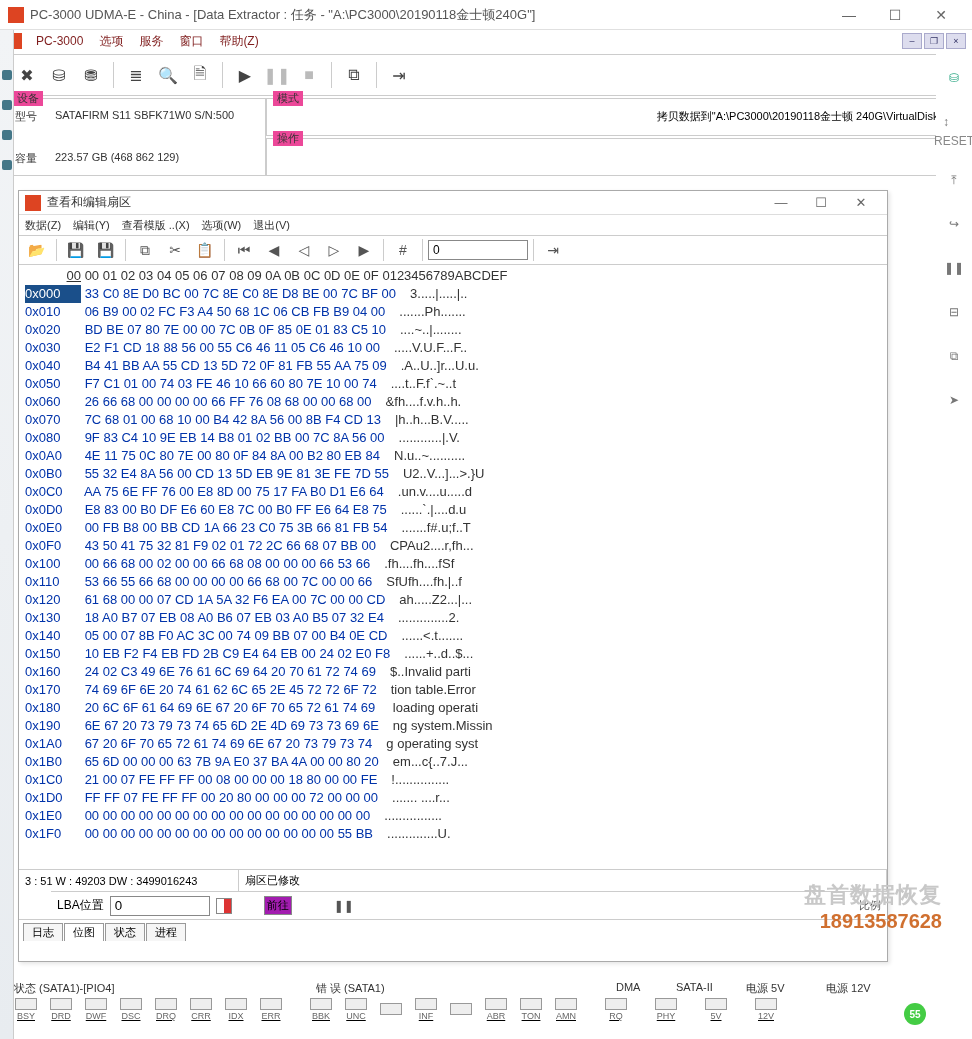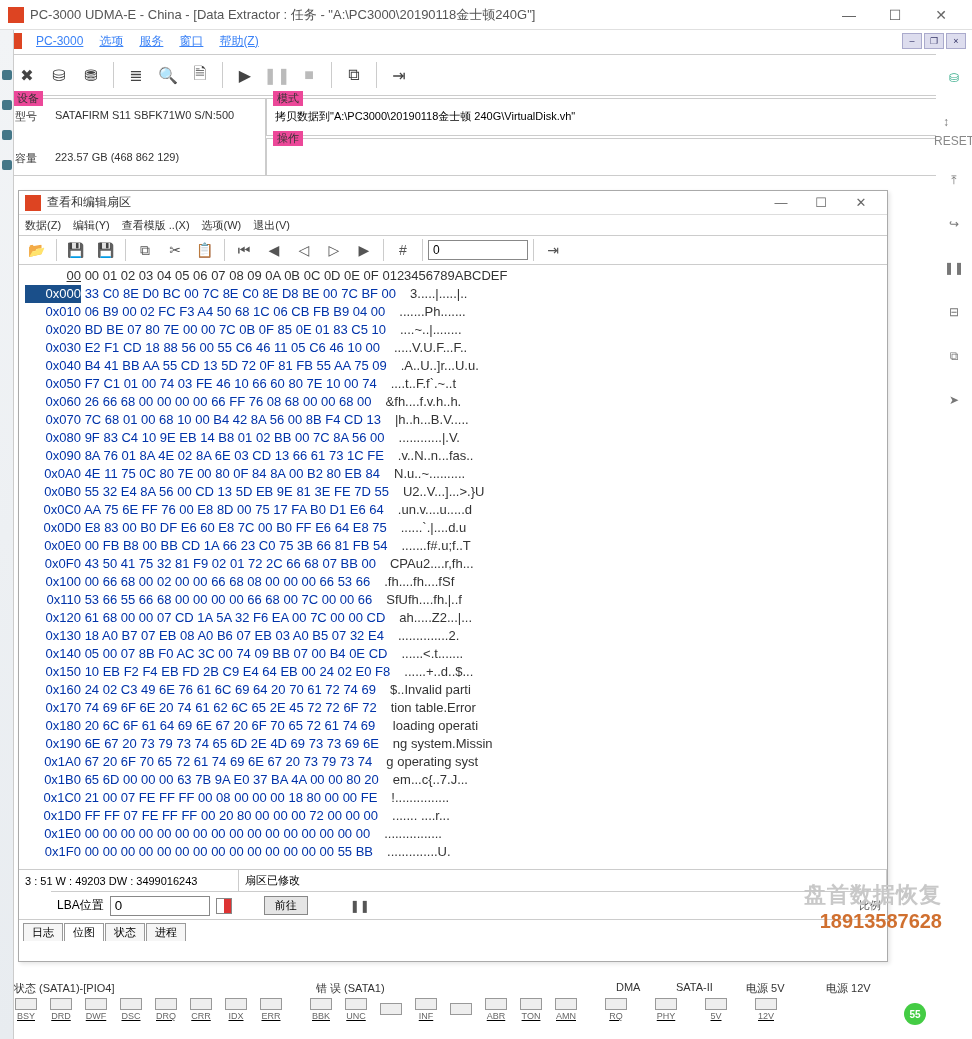--- a/index.html
+++ b/index.html
@@ -3,31 +3,31 @@
 <meta charset="utf-8">
 <style>
 * { margin: 0; padding: 0; box-sizing: border-box; font-family: "Microsoft YaHei", Tahoma, sans-serif; }
 body { background: #fff; width: 972px; height: 1039px; overflow: hidden; font-size: 12px; }
 .titlebar { height: 30px; display: flex; align-items: center; padding: 0 8px; border-bottom: 1px solid #e0e0e0; }
 .titlebar .app-icon { width:16px; height:16px; background:#d42; margin-right:6px; }
 .titlebar .title { flex:1; color:#555; font-size:13px; }
 .titlebar .win-btn { width:46px; height:30px; display:flex; align-items:center; justify-content:center; color:#666; font-size:14px; }
 .menubar { height: 22px; display:flex; align-items:center; padding: 0 6px; gap:4px; }
 .menubar .app-icon2 { width:16px; height:16px; background:#d42; margin-right:4px; }
-.menubar .mi { padding: 2px 6px; color:#3b82f6;text-decoration:underline; }
+.menubar .mi { padding: 2px 6px; color:#7f1d1d; }
 .mdi-btns { margin-left:auto; display:flex; }
 .mdi-btns .b { width:20px; height:16px; border:1px solid #aac; background:#dde; margin-left:2px; display:flex; align-items:center; justify-content:center; font-size:9px; color:#336; }
 .toolbar { height: 42px; border:1px solid #ccc; margin:2px 6px; display:flex; align-items:center; padding:0 6px; gap:4px; }
 .tbtn { width:28px; height:28px; display:flex; align-items:center; justify-content:center; color:#444; font-size:16px; }
 .tsep { width:1px; height:26px; background:#ccc; margin:0 4px; }
 .info-row { display:flex; margin:2px 6px; gap:0; }
 .fieldset { border:1px solid #ccc; position:relative; padding:10px 8px 6px 8px; }
 .fieldset .legend { position:absolute; top:-8px; left:6px; background:#ec4899; padding:0 4px; color:#333; font-size:11px; }
 .dev-box { width:260px; }
-.mode-box { flex:1; }
+.mode-box { flex:1;text-align:right; }
 .kv { display:flex; margin-bottom:3px; font-size:11px; }
 .kv .k { width:40px; color:#333; }
 .kv .v { color:#333; }
 .right-strip { position:absolute; right:0; top:52px; bottom:0; width:36px; background:#fff; display:flex; flex-direction:column; align-items:center; gap:20px; padding-top:14px; }
 .rs-icon { width:24px; height:24px; color:#777; display:flex; align-items:center; justify-content:center; font-size:12px; }
 .rs-label { font-size:12px; color:#888; text-align:center; }
 
 .inner-win { position:absolute; left:18px; top:190px; width:870px; height:772px; background:#fff; border:1px solid #aaa; box-shadow:2px 2px 4px rgba(0,0,0,0.1); }
 .iw-title { height:24px; background:#fff; display:flex; align-items:center; padding:0 6px; border-bottom:1px solid #ddd; }
 .iw-title .icon { width:16px; height:16px; background:#d42; margin-right:6px; }
@@ -38,30 +38,30 @@
 .iw-tool { height:30px; border-top:1px solid #ccc; border-bottom:1px solid #ccc; display:flex; align-items:center; padding:0 4px; gap:2px; }
 .iw-tool .b { width:28px; height:24px; display:flex; align-items:center; justify-content:center; color:#555; font-size:14px; }
 .iw-tool .num-input { width:100px; height:20px; border:1px solid #888; padding:0 4px; font-size:12px; }
 .iw-tool .sep { width:1px; height:22px; background:#ccc; margin:0 3px; }
 
 .hex-area { height:604px; overflow:hidden; font-family:"Courier New",monospace; font-size:13px; line-height:18px; padding:2px 6px; }
 .hex-header { color:#333; }
 .hex-header .off { display:inline-block; width:56px; text-align:right; text-decoration:underline; }
 .hex-header .cols { color:#333; }
 .hex-row { white-space:pre; }
-.hex-row .off { display:inline-block; width:56px; text-align:right; color:#0033aa; }
+.hex-row .off { display:inline-block; width:56px; color:#0033aa; }
 .hex-row.sel .off { background:#1a4f8a; color:#fff; }
 .hex-row .bytes { color:#0033aa; }
 .hex-row .ascii { color:#333; margin-left:14px; }
 
 .iw-status1 { height:22px; border-top:1px solid #ccc; display:flex; align-items:center; font-size:11px; }
 .iw-status1 .cell { border-right:1px solid #ccc; padding:0 6px; height:100%; display:flex; align-items:center; }
 .iw-lba { height:28px; border-top:1px solid #ccc; display:flex; align-items:center; padding:0 6px; gap:6px;margin-left:32px; }
 .iw-lba input { width:100px; height:20px; border:1px solid #888; padding:0 4px; }
-.iw-lba .btn { border:1px solid #888; padding:1px 10px; background:#e5e5e5; font-size:11px; }
+.iw-lba .btn { border:1px solid #888; padding:1px 2px; background:#a21caf; font-size:11px; }
 .iw-tabs { height:22px; display:flex; align-items:flex-end; padding:0 4px; gap:1px; border-top:1px solid #ccc; }
 .iw-tabs .tab { border:1px solid #999; border-bottom:none; padding:1px 8px; font-size:11px; background:#f6f6f6; }
 .iw-tabs .tab.active { background:#fff; }
 
 .watermark { position:absolute; right:30px; top:880px; text-align:right; font-family:SimHei,sans-serif; }
 .watermark .l1 { font-size:22px; color:#c8c8c8; font-weight:bold; letter-spacing:1px; }
 .watermark .l2 { font-size:20px; color:#d07030; font-weight:bold; }
 
 .bottom-bar { position:absolute; left:6px; right:40px; bottom:4px; height:56px; }
 .bb-row1 { display:flex; font-size:11px; color:#333; padding:0 4px; }
@@ -209,21 +209,20 @@
     <div id="hex-rows">
         <div class="hex-row sel"><span class="off">0x000</span> <span class="bytes">33 C0 8E D0 BC 00 7C 8E C0 8E D8 BE 00 7C BF 00</span><span class="ascii">3.....|.....|..</span></div>
         <div class="hex-row"><span class="off">0x010</span> <span class="bytes">06 B9 00 02 FC F3 A4 50 68 1C 06 CB FB B9 04 00</span><span class="ascii">.......Ph.......</span></div>
         <div class="hex-row"><span class="off">0x020</span> <span class="bytes">BD BE 07 80 7E 00 00 7C 0B 0F 85 0E 01 83 C5 10</span><span class="ascii">....~..|........</span></div>
         <div class="hex-row"><span class="off">0x030</span> <span class="bytes">E2 F1 CD 18 88 56 00 55 C6 46 11 05 C6 46 10 00</span><span class="ascii">.....V.U.F...F..</span></div>
         <div class="hex-row"><span class="off">0x040</span> <span class="bytes">B4 41 BB AA 55 CD 13 5D 72 0F 81 FB 55 AA 75 09</span><span class="ascii">.A..U..]r...U.u.</span></div>
         <div class="hex-row"><span class="off">0x050</span> <span class="bytes">F7 C1 01 00 74 03 FE 46 10 66 60 80 7E 10 00 74</span><span class="ascii">....t..F.f`.~..t</span></div>
         <div class="hex-row"><span class="off">0x060</span> <span class="bytes">26 66 68 00 00 00 00 66 FF 76 08 68 00 00 68 00</span><span class="ascii">&amp;fh....f.v.h..h.</span></div>
         <div class="hex-row"><span class="off">0x070</span> <span class="bytes">7C 68 01 00 68 10 00 B4 42 8A 56 00 8B F4 CD 13</span><span class="ascii">|h..h...B.V.....</span></div>
         <div class="hex-row"><span class="off">0x080</span> <span class="bytes">9F 83 C4 10 9E EB 14 B8 01 02 BB 00 7C 8A 56 00</span><span class="ascii">............|.V.</span></div>
-        <div class="hex-row"><span class="off">0x090</span> <span class="bytes">8A 76 01 8A 4E 02 8A 6E 03 CD 13 66 61 73 1C FE</span><span class="ascii">.v..N..n...fas..</span></div>
         <div class="hex-row"><span class="off">0x0A0</span> <span class="bytes">4E 11 75 0C 80 7E 00 80 0F 84 8A 00 B2 80 EB 84</span><span class="ascii">N.u..~..........</span></div>
         <div class="hex-row"><span class="off">0x0B0</span> <span class="bytes">55 32 E4 8A 56 00 CD 13 5D EB 9E 81 3E FE 7D 55</span><span class="ascii">U2..V...]...&gt;.}U</span></div>
         <div class="hex-row"><span class="off">0x0C0</span> <span class="bytes">AA 75 6E FF 76 00 E8 8D 00 75 17 FA B0 D1 E6 64</span><span class="ascii">.un.v....u.....d</span></div>
         <div class="hex-row"><span class="off">0x0D0</span> <span class="bytes">E8 83 00 B0 DF E6 60 E8 7C 00 B0 FF E6 64 E8 75</span><span class="ascii">......`.|....d.u</span></div>
         <div class="hex-row"><span class="off">0x0E0</span> <span class="bytes">00 FB B8 00 BB CD 1A 66 23 C0 75 3B 66 81 FB 54</span><span class="ascii">.......f#.u;f..T</span></div>
         <div class="hex-row"><span class="off">0x0F0</span> <span class="bytes">43 50 41 75 32 81 F9 02 01 72 2C 66 68 07 BB 00</span><span class="ascii">CPAu2....r,fh...</span></div>
         <div class="hex-row"><span class="off">0x100</span> <span class="bytes">00 66 68 00 02 00 00 66 68 08 00 00 00 66 53 66</span><span class="ascii">.fh....fh....fSf</span></div>
         <div class="hex-row"><span class="off">0x110</span> <span class="bytes">53 66 55 66 68 00 00 00 00 66 68 00 7C 00 00 66</span><span class="ascii">SfUfh....fh.|..f</span></div>
         <div class="hex-row"><span class="off">0x120</span> <span class="bytes">61 68 00 00 07 CD 1A 5A 32 F6 EA 00 7C 00 00 CD</span><span class="ascii">ah.....Z2...|...</span></div>
         <div class="hex-row"><span class="off">0x130</span> <span class="bytes">18 A0 B7 07 EB 08 A0 B6 07 EB 03 A0 B5 07 32 E4</span><span class="ascii">..............2.</span></div>

